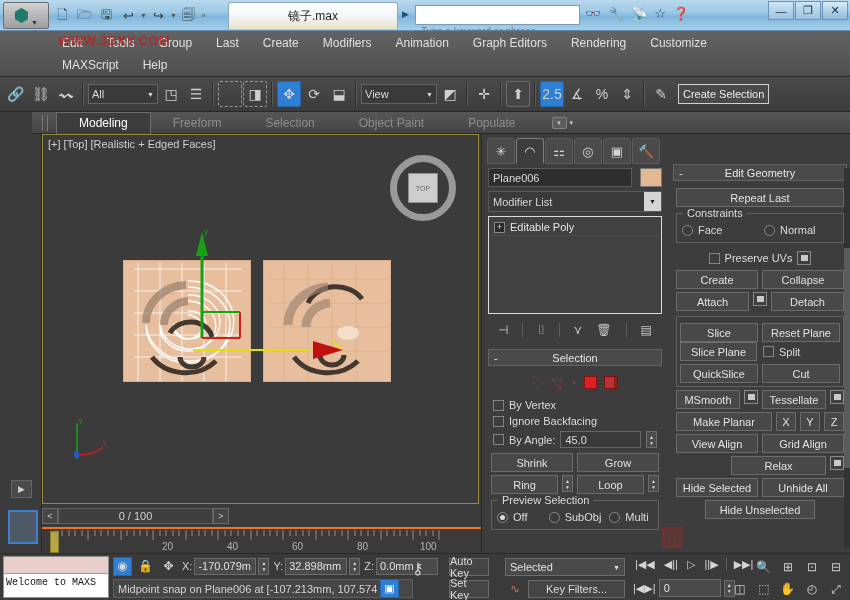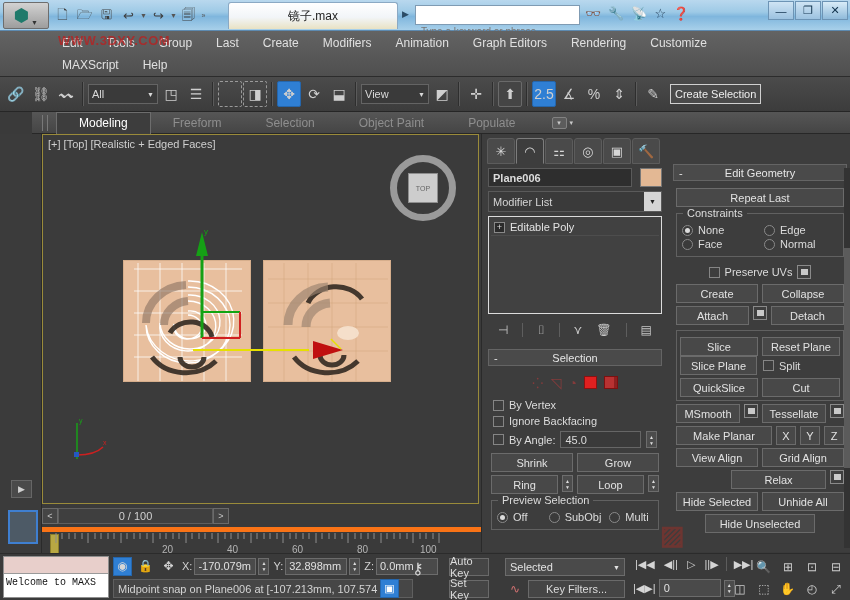--- a/index.html
+++ b/index.html
@@ -162,21 +162,21 @@
   .tlbtn{
     width:16px; height:16px; background:#454545; border:1px solid #6a6a6a;
     display:flex; align-items:center; justify-content:center; font-size:9px; color:#c9c9c9; cursor:pointer;
   }
   .tlfield{
     width:155px; height:16px; background:#3f3f3f; border:1px solid #5e5e5e;
     display:flex; align-items:center; justify-content:center; font-size:11px; color:#d0d0d0;
   }
   .ruler{
     position:absolute; top:527px; left:42px; width:808px; height:26px;
-    background:#3a3a3a; border-top:5px solid #f97316; overflow:hidden;
+    background:#3a3a3a; border-top:2px solid #f97316; overflow:hidden;
   }
   .ruler .slider{
     position:absolute; left:8px; top:2px; width:9px; height:22px; background:#b8a843; border:1px solid #8c7f2b;
   }
   .ruler .lbl{ position:absolute; top:12px; font-size:10px; color:#b4b4b4;}
   .trackbtn{
     position:absolute; left:50px; top:528px; width:28px; height:22px;
     background:#444; border:1px solid #666; display:flex;align-items:center;justify-content:center;
     font-size:10px; color:#ccc; cursor:pointer;
   }
@@ -188,21 +188,21 @@
   .panel-col{ position:absolute; top:0; width:180px; }
   .panel-col.a{ left:3px; }
   .panel-col.b{ left:188px; }
   .tabicons{ display:flex; height:30px; align-items:flex-end; padding-left:2px; gap:1px;}
   .tabicons .ti{
     width:28px; height:26px; background:#4a4a4a; border:1px solid #5c5c5c;
     display:flex; align-items:center; justify-content:center; font-size:13px; cursor:pointer;
     border-radius:3px 3px 0 0;
   }
   .tabicons .ti.on{ background:#3d3d3d; border-color:#7d7d7d; border-bottom-color:#3d3d3d;}
-  .namerow{ display:flex; margin:4px 3px 0 3px; gap:8px;font-weight:bold;}
+  .namerow{ display:flex; margin:4px 3px 0 3px; gap:8px;}
   .namefield{
     flex:1; height:19px; background:#2e2e2e; border:1px solid #5a5a5a;
     display:flex; align-items:center; padding-left:4px; font-size:11px; color:#dcdcdc;
   }
   .swatch{ width:22px; height:19px; background:#e3b894; border:1px solid #777; cursor:pointer;}
   .modlist{
     margin:4px 3px 0 3px; height:21px; background:#3a3a3a; border:1px solid #5a5a5a;
     display:flex; align-items:center; padding-left:4px; font-size:11px; color:#d5d5d5; cursor:pointer;
     justify-content:space-between;
   }
@@ -399,21 +399,21 @@
   <div class="tbtn">◳</div>
   <div class="tbtn">☰</div>
   <div class="tsep"></div>
   <div class="tbtn" style="border:1px dashed #9a9a9a"></div>
   <div class="tbtn" style="border:1px dashed #9a9a9a">◨</div>
   <div class="tsep"></div>
   <div class="tbtn active">✥</div>
   <div class="tbtn">⟳</div>
   <div class="tbtn">⬓</div>
   <div class="tsep"></div>
-  <div class="combo" style="width:68px">
+  <div class="combo" style="width:76px">
     <span class="cv">View</span>
     <span class="ca">▼</span>
   </div>
   <div class="tbtn">◩</div>
   <div class="tsep"></div>
   <div class="tbtn">✛</div>
   <div class="tsep"></div>
   <div class="tbtn active boxed">⬆</div>
   <div class="tsep"></div>
   <div class="tbtn active">
@@ -708,30 +708,20 @@
       </div>
       <div class="robody">
         <div class="btnrow">
           <div class="btn wide">Repeat Last</div>
         </div>
 
         <div class="group">
           <span class="glabel">Constraints</span>
           <div class="radiorow">
             <label class="radio">
-              <span class="rdot on"></span>
-              <span>None</span>
-            </label>
-            <label class="radio">
-              <span class="rdot"></span>
-              <span>Edge</span>
-            </label>
-          </div>
-          <div class="radiorow">
-            <label class="radio">
               <span class="rdot"></span>
               <span>Face</span>
             </label>
             <label class="radio">
               <span class="rdot"></span>
               <span>Normal</span>
             </label>
           </div>
         </div>
 

